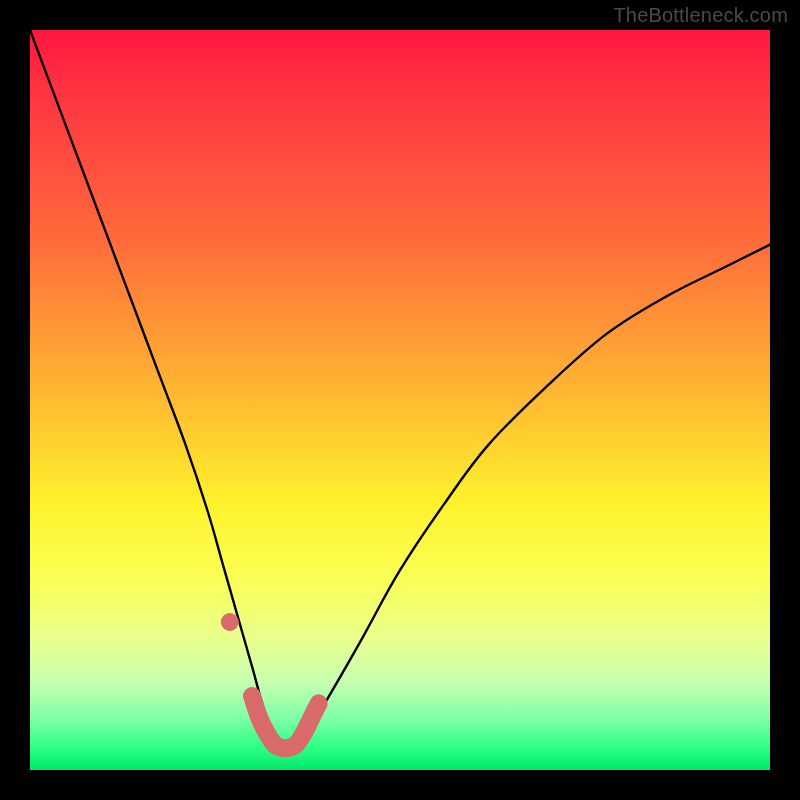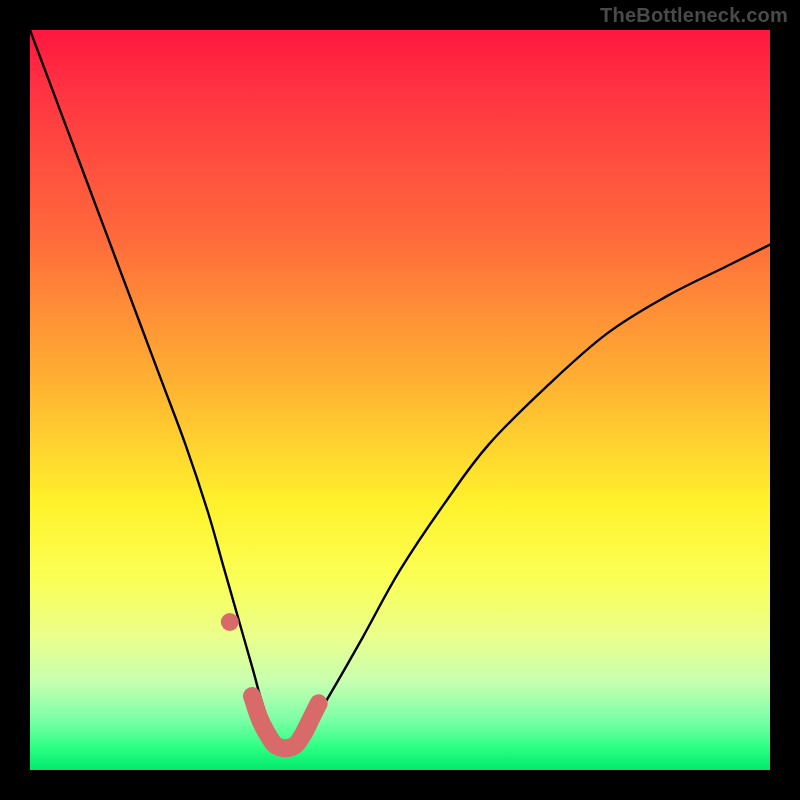--- a/index.html
+++ b/index.html
@@ -40,21 +40,21 @@
       #2cff82 97%,
       #00e96c 100%
     );
   }
   .watermark {
     position: absolute;
     top: 4px;
     right: 12px;
     color: #4a4a4a;
     font-size: 20px;
-    font-weight: 700;
+    font-weight: 400;
     letter-spacing: 0.2px;
     font-family: Arial, Helvetica, sans-serif;
   }
   svg.curve-layer {
     position: absolute;
     left: 30px;
     top: 30px;
     width: 740px;
     height: 740px;
     overflow: visible;

